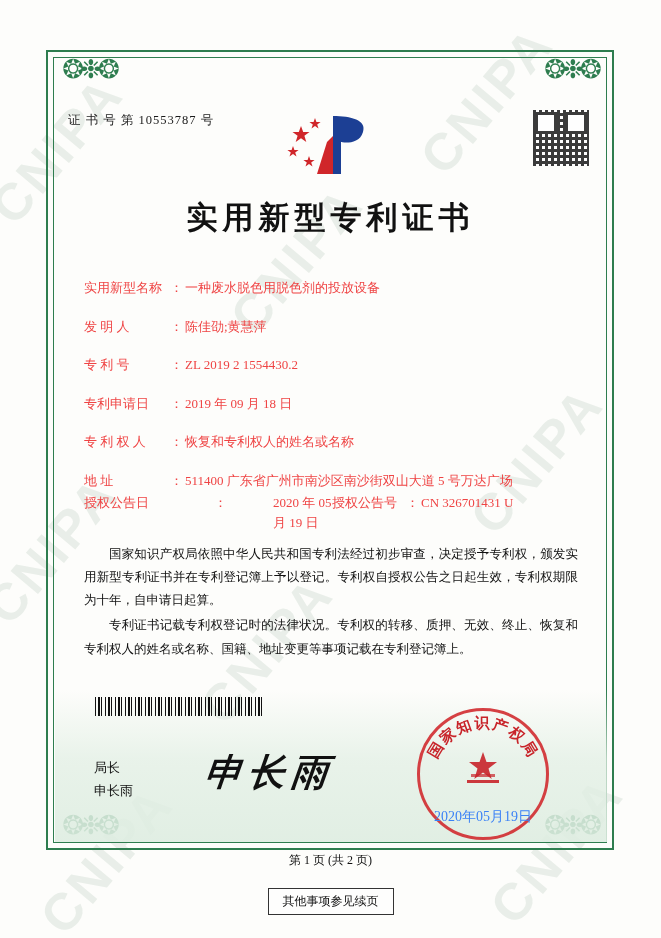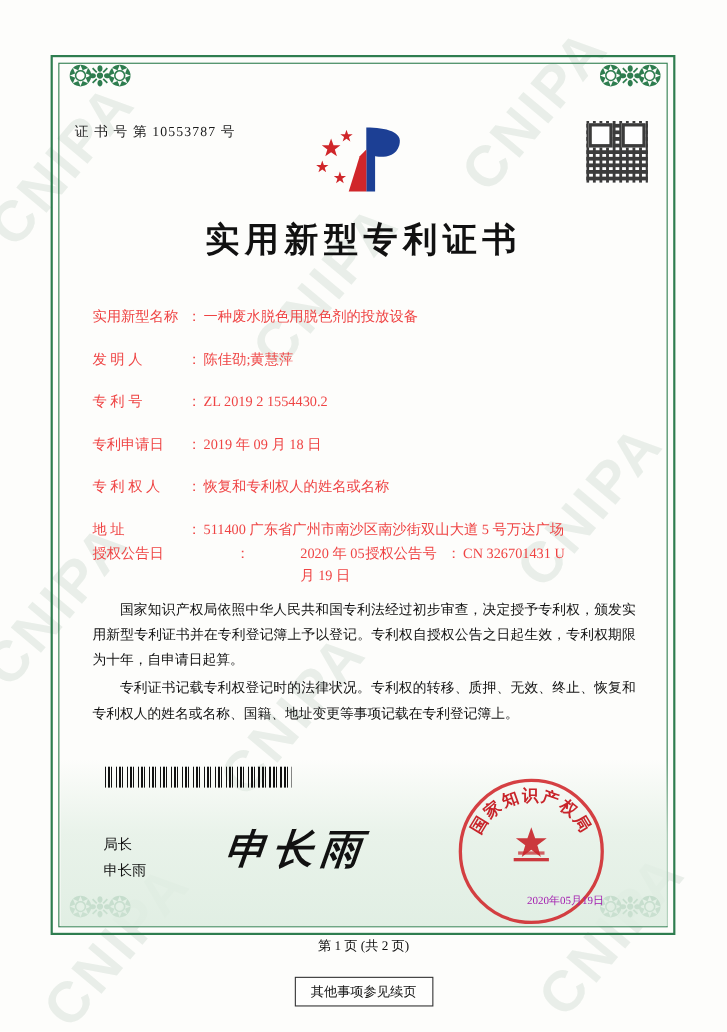--- a/index.html
+++ b/index.html
@@ -224,23 +224,23 @@
   }
   .seal .star {
     position: absolute;
     left: 50%; top: 30px;
     transform: translateX(-50%);
     width: 58px; height: 58px;
   }
   .seal .date {
     position: absolute;
     left: 0; right: 0; bottom: 14px;
-    text-align: right;
-    font-size: 10px;
-    color: #a21caf;
+    text-align: center;
+    font-size: 14px;
+    color: #3b82f6;
     letter-spacing: 0px;
   }
   .seal .arc {
     position: absolute;
     left: 0; top: 0;
     width: 132px; height: 132px;
   }
   .seal .arc text {
     fill: #c8242a;
     font-size: 15px;

